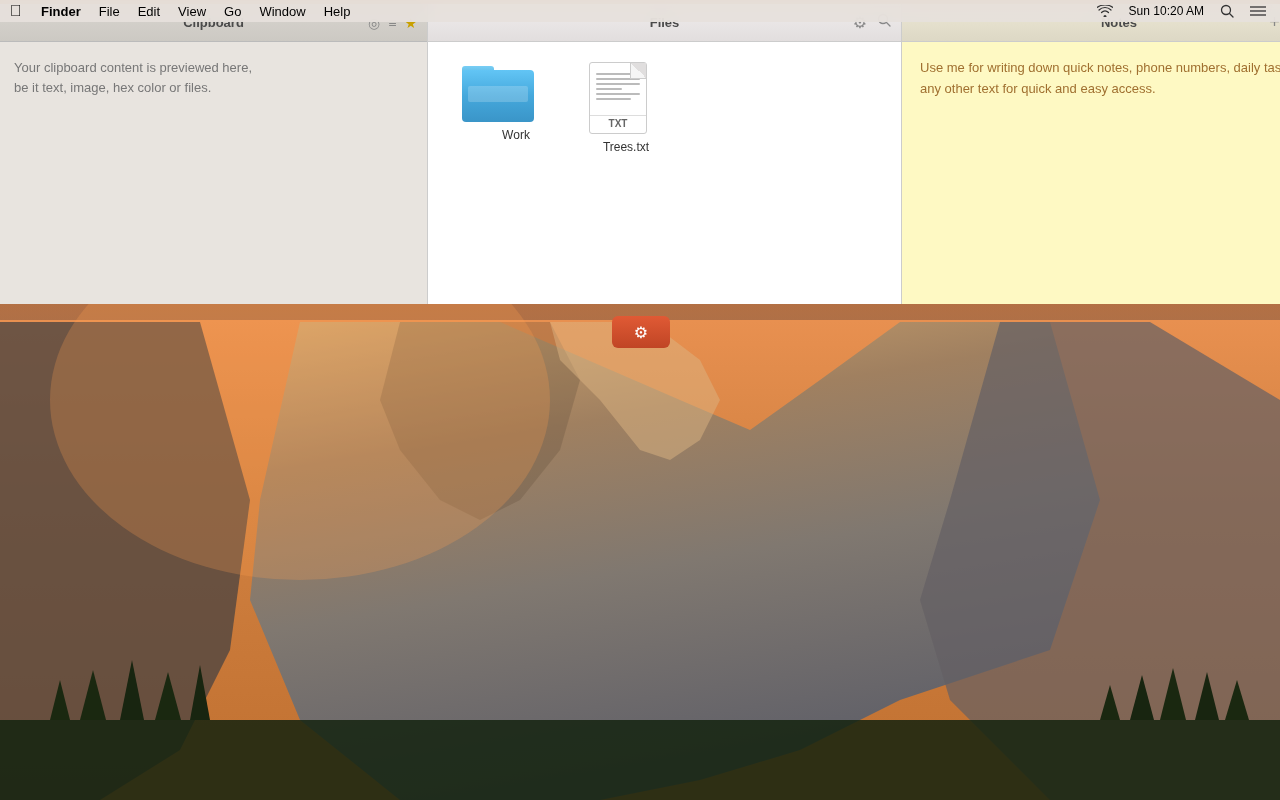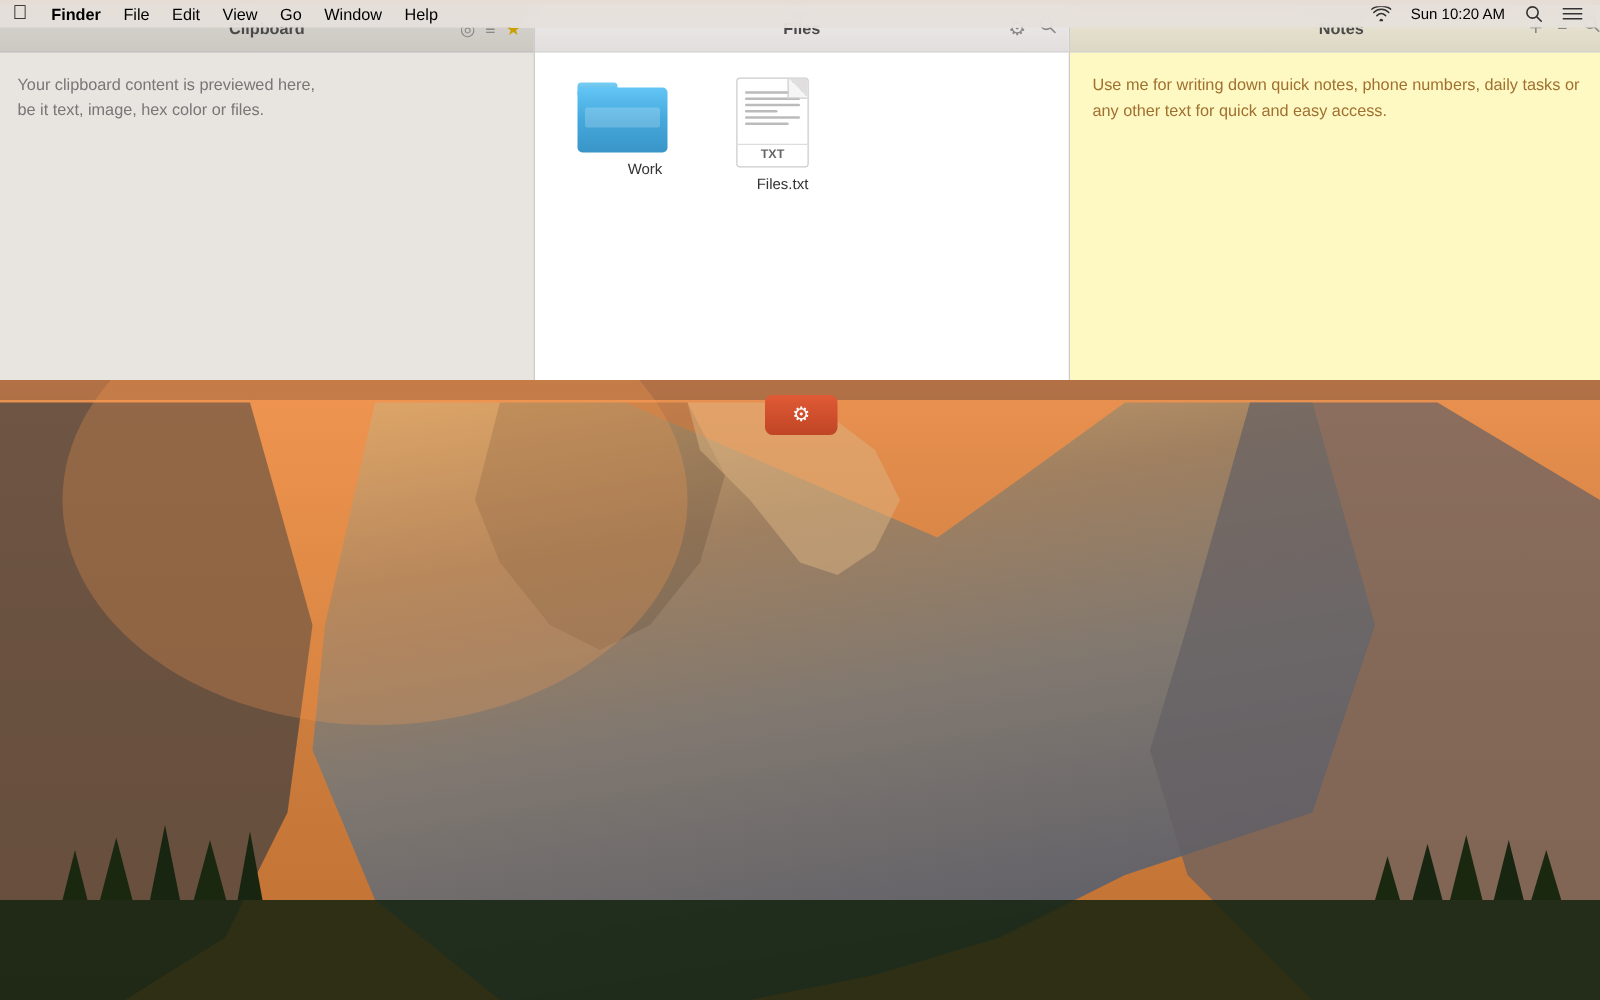--- a/index.html
+++ b/index.html
@@ -113,21 +113,21 @@
       padding: 16px 14px;
     }
     .clipboard-text {
       font-size: 13px;
       color: #777;
       line-height: 1.5;
     }
 
     
     .files-panel {
-      width: 428px;
+      width: 474px;
       height: 300px;
       background: #fff;
       border-right: 1px solid #ccc;
     }
     .files-titlebar {
       height: 38px;
       background: linear-gradient(180deg, #f0eded 0%, #e2dede 100%);
       border-bottom: 1px solid #ccc;
       display: flex;
       align-items: center;
@@ -472,21 +472,21 @@
           <div class="txt-lines">
             <div class="txt-line"></div>
             <div class="txt-line"></div>
             <div class="txt-line"></div>
             <div class="txt-line" style="width:60%;"></div>
             <div class="txt-line"></div>
             <div class="txt-line" style="width:80%;"></div>
           </div>
           <div class="txt-badge">TXT</div>
         </div>
-        <span class="file-label">Files.txt</span>
+        <span class="file-label">Trees.txt</span>
       </div>
 
 
     </div>
   </div>
 
   <div class="notes-panel">
     <div class="notes-titlebar">
       <div class="notes-icons-left"></div>
       <span class="panel-title">Notes</span>

